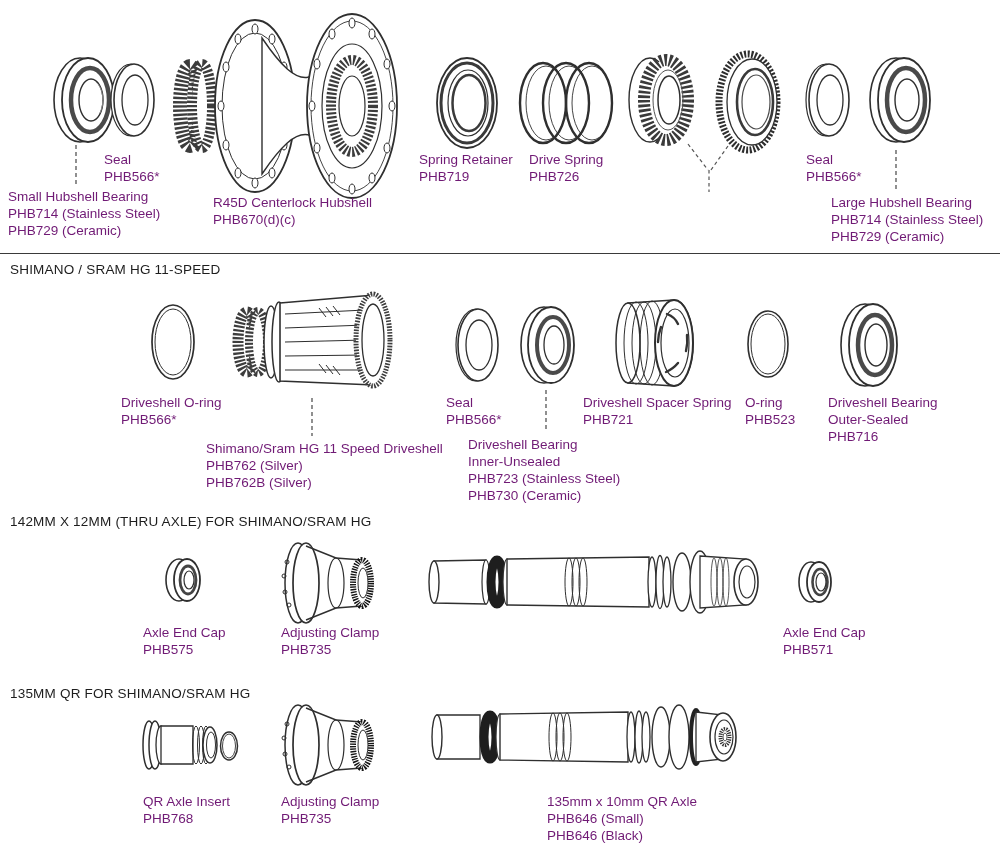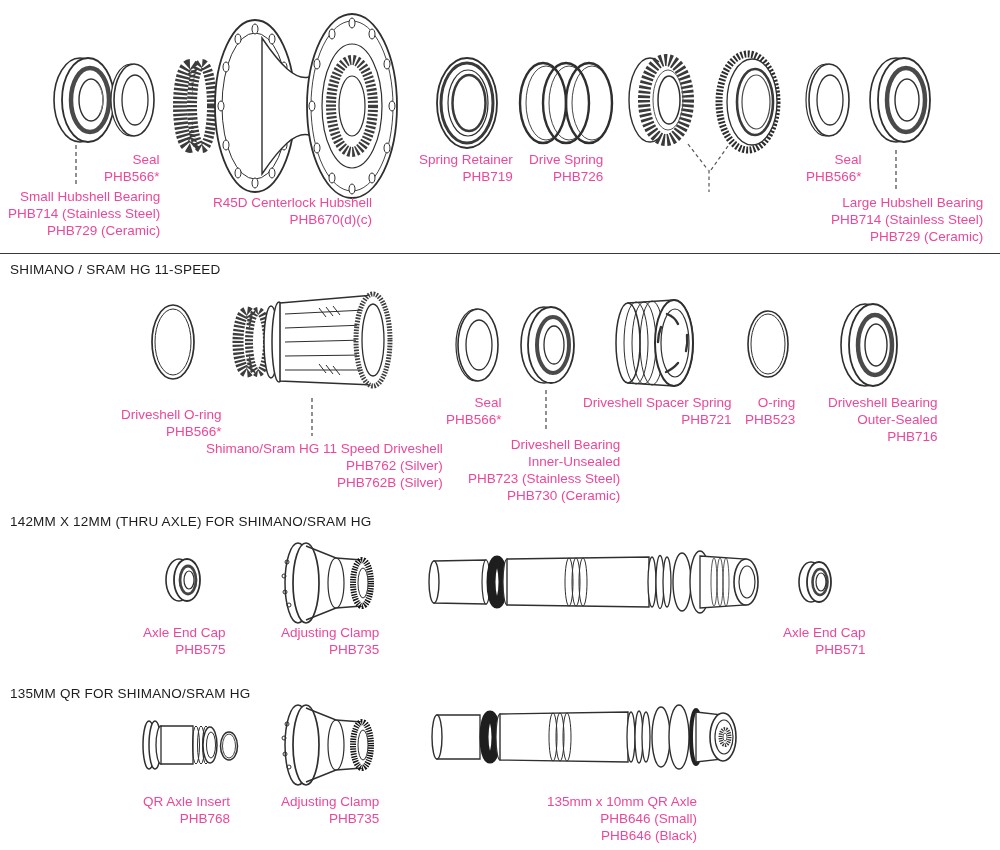--- a/index.html
+++ b/index.html
@@ -1,20 +1,20 @@
 <!DOCTYPE html>
 <html><head>
 <meta charset="utf-8">
 <style>
   html,body{margin:0;padding:0;background:#fff;}
   .page{position:relative;width:1000px;height:850px;background:#fff;overflow:hidden;
         font-family:"Liberation Sans",sans-serif;color:#1d1d1d;}
   .part{position:absolute;}
   .part svg{display:block;overflow:visible;}
-  .label{position:absolute;font-size:13.5px;line-height:17px;white-space:nowrap;color:#ec4899;text-align:right;}
+  .label{position:absolute;font-size:13.5px;line-height:17px;white-space:nowrap;color:#701a75;}
   .hdr{position:absolute;font-size:13.5px;color:#1d1d1d;letter-spacing:.2px;white-space:nowrap;}
   .divider{position:absolute;left:0;top:253px;width:1000px;height:0;border-top:1.5px solid #3a3a3a;}
   .leader{position:absolute;}
 </style>
 </head>
 <body>
 
 <div class="page">
 
   <div class="part" style="left:50px;top:53px">
@@ -173,21 +173,21 @@
   <div class="divider"></div>
 
   <div class="hdr" style="left:10px;top:262px">SHIMANO / SRAM HG 11-SPEED</div>
 
   <div class="part" style="left:149px;top:302px">
     <svg width="48" height="80">
       <ellipse cx="24" cy="40" rx="21" ry="37" fill="#fff" stroke="#2f2f2f" stroke-width="1.7"></ellipse>
       <ellipse cx="24" cy="40" rx="18" ry="33" fill="#fff" stroke="#2f2f2f" stroke-width="1"></ellipse>
     </svg>
   </div>
-  <div class="label" style="left:121px;top:406px">
+  <div class="label" style="left:121px;top:394px">
     <div>Driveshell O-ring</div>
     <div>PHB566*</div>
   </div>
 
   <div class="part" style="left:227px;top:286px">
     <svg width="185" height="110">
       <ellipse cx="20" cy="56" rx="9" ry="30" fill="#fff" stroke="#3d3d3d" stroke-width="11" stroke-dasharray="2.2 1.6"></ellipse>
       <ellipse cx="31" cy="56" rx="9" ry="31" fill="#fff" stroke="#3d3d3d" stroke-width="8" stroke-dasharray="2.2 1.6"></ellipse>
       <ellipse cx="44" cy="56" rx="7" ry="36" fill="#fff" stroke="#2f2f2f" stroke-width="1.5"></ellipse>
       <ellipse cx="52" cy="56" rx="7" ry="40" fill="#fff" stroke="#2f2f2f" stroke-width="1.5"></ellipse>

